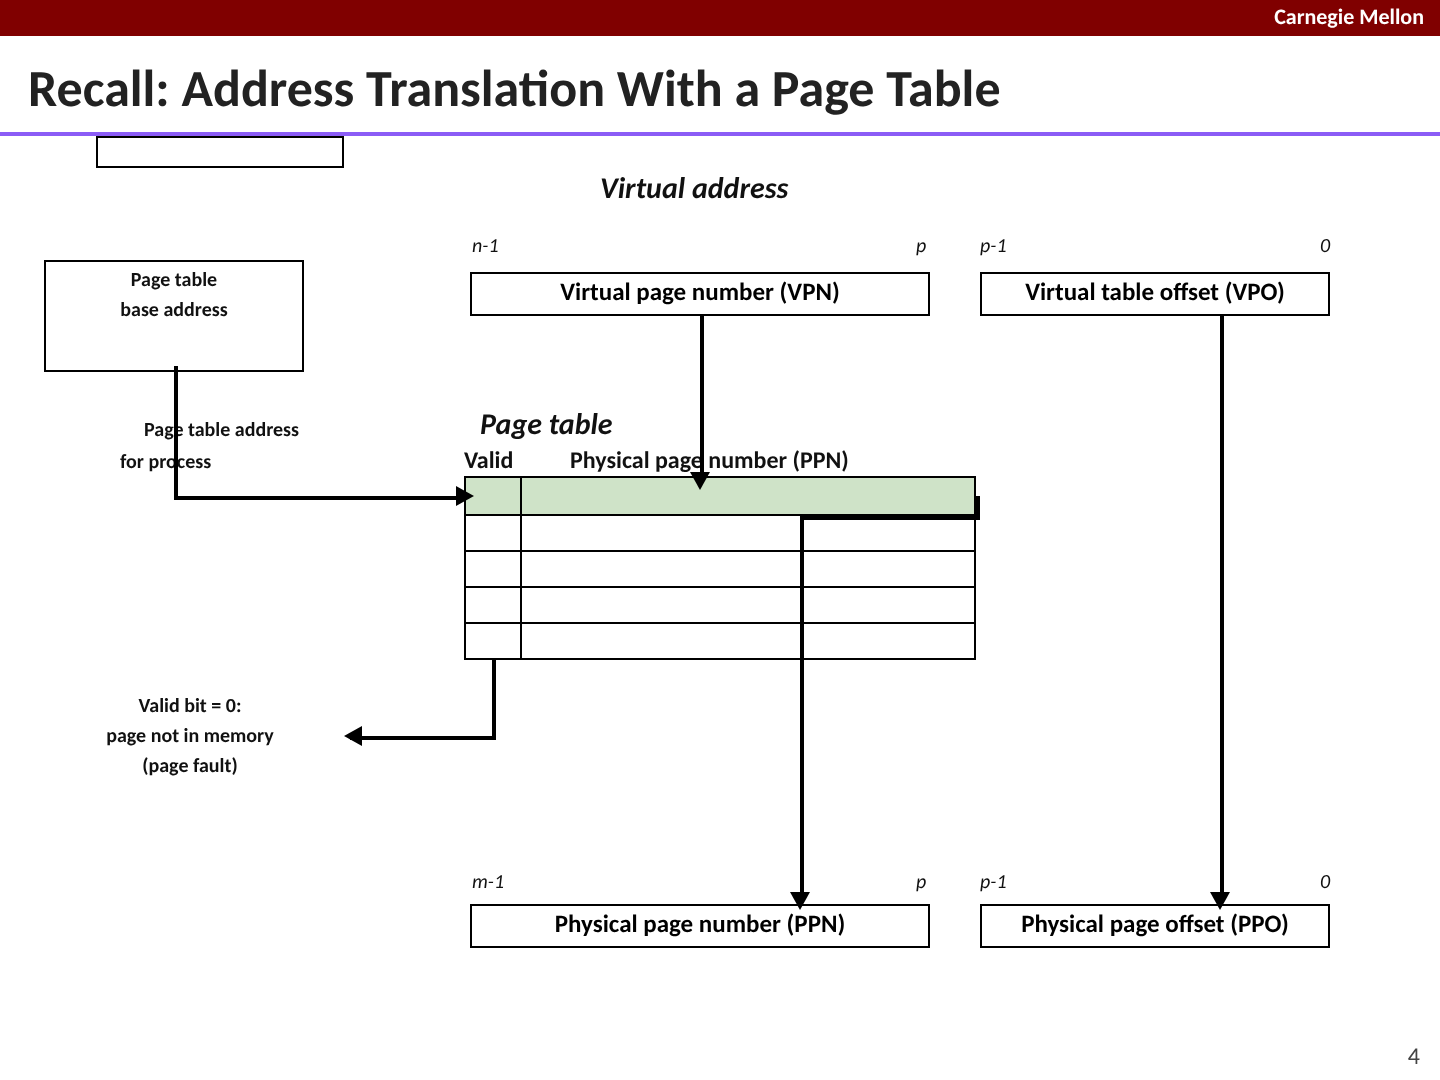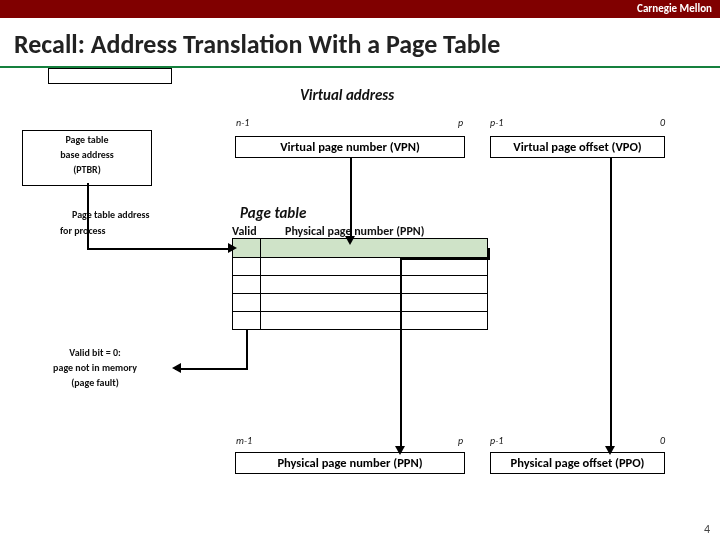--- a/index.html
+++ b/index.html
@@ -18,21 +18,21 @@
     text-align: right;
     font-size: 11px;
     font-weight: bold;
     padding: 2px 8px 0 0;
   }
   .title {
     font-size: 26px;
     font-weight: bold;
     color: #222;
     padding: 10px 14px 6px;
-    border-bottom: 2px solid #15803d;
+    border-bottom: 2px solid #8b5cf6;
   }
   .stage { position: relative; width: 720px; height: 470px; padding-left: 48px; }
 
   
   .lbl { position: absolute; font-size: 10px; color: #111; }
   .bold { font-weight: bold; }
   .ital { font-style: italic; }
   .center { text-align: center; }
 
   
@@ -85,26 +85,25 @@
 <div class="stage">
 
   <div class="lbl bold ital" style="left:300px; top:18px; font-size:15px;">Virtual address</div>
 
   <div class="lbl ital" style="left:236px; top:48px;">n-1</div>
   <div class="lbl ital" style="left:458px; top:48px;">p</div>
   <div class="lbl ital" style="left:490px; top:48px;">p-1</div>
   <div class="lbl ital" style="left:660px; top:48px;">0</div>
 
   <div class="box vpn-box"><span>Virtual page number (VPN)</span></div>
-  <div class="box vpo-box"><span>Virtual page offset (VPO)</span></div>
+  <div class="box vpo-box"><span>Virtual table offset (VPO)</span></div>
 
   <div class="box ptbr-outer">
     <div class="lbl bold center" style="left:0; right:0; top:2px;">Page table</div>
     <div class="lbl bold center" style="left:0; right:0; top:17px;">base address</div>
-    <div class="lbl bold center" style="left:0; right:0; top:32px;">(PTBR)</div>
   </div>
   <div class="ptbr-inner"></div>
 
   <div class="lbl bold" style="left:60px; top:140px;margin-left:12px;">Page table address</div>
   <div class="lbl bold" style="left:60px; top:156px;">for process</div>
 
   <div class="lbl bold ital" style="left:240px; top:136px; font-size:15px;">Page table</div>
   <div class="lbl bold" style="left:232px; top:156px; font-size:12px;">Valid</div>
   <div class="lbl bold" style="left:285px; top:156px; font-size:12px;">Physical page number (PPN)</div>
 

